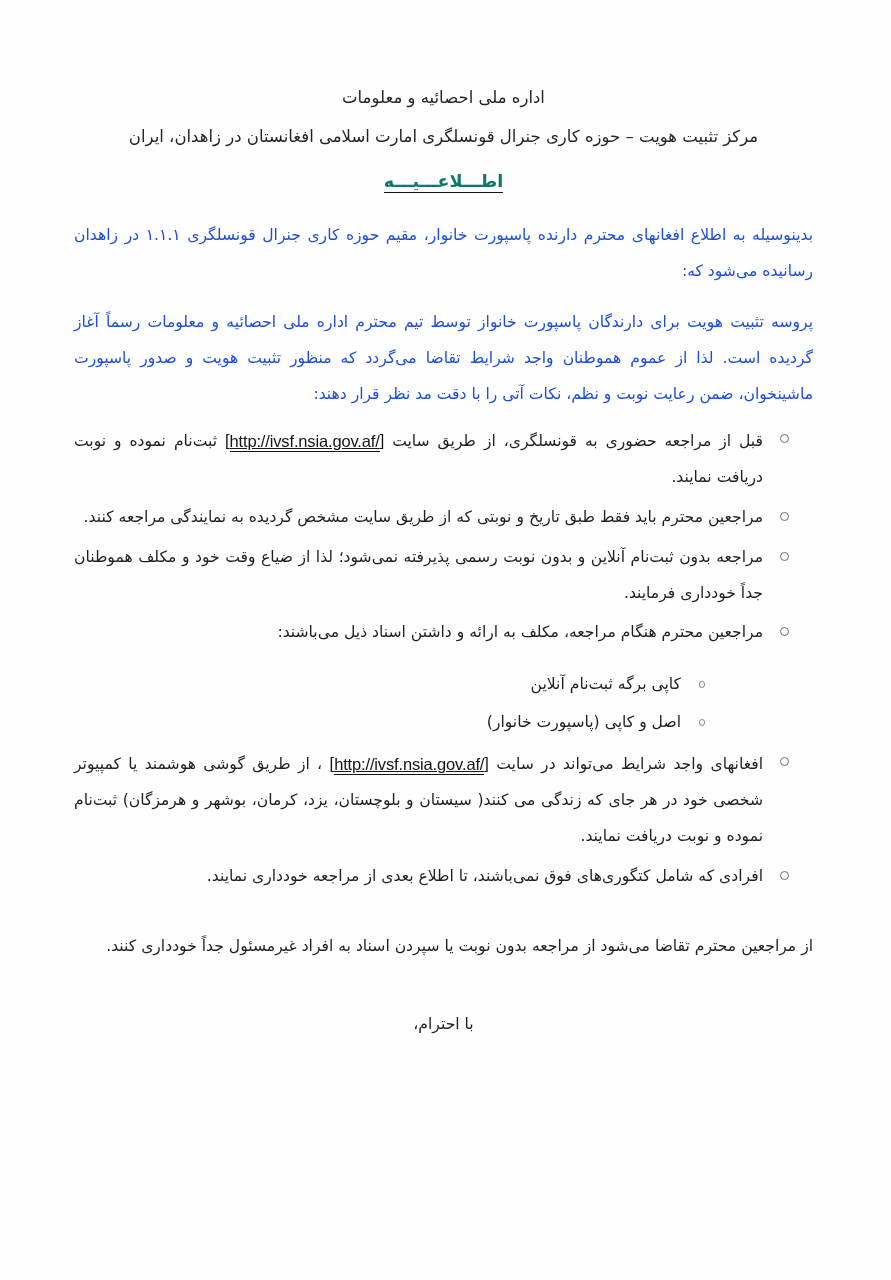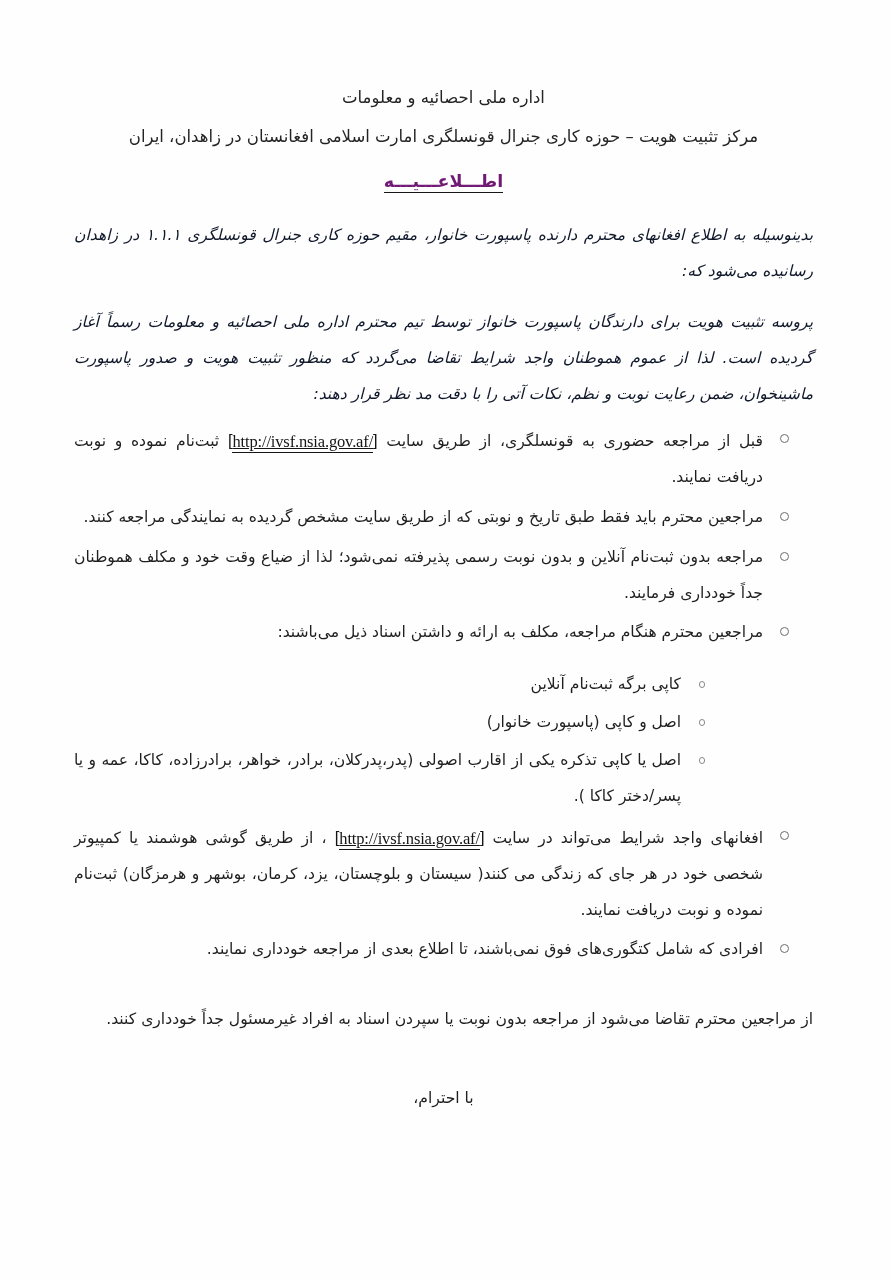--- a/index.html
+++ b/index.html
@@ -46,41 +46,40 @@
   }
   .hdr-line.office {
     font-size: 16.5px;
     margin-bottom: 24px;
   }
   .doc-title {
     text-align: center;
     font-size: 17.5px;
     font-weight: bold;
     letter-spacing: 0.5px;
-    color: #701a75;
+    color: #0f766e;
     margin: 0 0 24px 0;
     position: relative;
     display: block;
   }
   .doc-title span.t-inner {
     position: relative;
     display: inline-block;
     padding-bottom: 1px;
     border-bottom: 1.6px solid #171717;
   }
 
   
   p.body-par {
     font-size: 15.6px;
     line-height: 2.32;
     text-align: justify;
     text-justify: inter-word;
     margin: 0 0 6px 0;
-    color: #0f172a;
-    font-style: italic;
+    color: #1d4ed8;
   }
   p.body-par.intro   { margin-bottom: 14px; }
   p.body-par.second  { margin-bottom: 10px; }
   p.closing {
     font-size: 15.6px;
     line-height: 2.2;
     text-align: justify;
     margin: 34px 0 0 0;
     color: #1f1f1f;
   }
@@ -136,21 +135,21 @@
     top: 14px;
     width: 6.5px;
     height: 6.5px;
     border: 1.1px solid #8a8a8a;
     border-radius: 50%;
     box-sizing: border-box;
   }
 
   
   .url {
-    font-family: Liberation Serif, serif;
+    font-family: Liberation Sans, sans-serif;
     direction: ltr;
     unicode-bidi: embed;
     display: inline-block;
     font-size: 16.5px;
     letter-spacing: -0.15px;
     color: #151515;
     border-bottom: 1.3px solid #151515;
     line-height: 1.15;
     vertical-align: -1px;
   }
@@ -203,24 +202,20 @@
 
         <ul class="lvl2">
           <li>
             <span class="bullet-sm"></span>
             <span>کاپی برگه ثبت‌نام آنلاین</span>
           </li>
           <li>
             <span class="bullet-sm"></span>
             <span>اصل و کاپی (پاسپورت خانوار)</span>
           </li>
-          <li>
-            <span class="bullet-sm"></span>
-            <span>اصل یا کاپی تذکره یکی از اقارب اصولی (پدر،پدرکلان، برادر، خواهر، برادرزاده، کاکا، عمه و یا پسر/دختر کاکا ).</span>
-          </li>
         </ul>
       </li>
 
       <li>
         <span class="bullet"></span>
         <span>افغانهای واجد شرایط می‌تواند در سایت</span>
         <span class="brk">[</span><a class="url" href="#">http://ivsf.nsia.gov.af/</a><span class="brk">]</span>
         <span>، از طریق گوشی هوشمند یا کمپیوتر شخصی خود در هر جای که زندگی می کنند( سیستان و بلوچستان، یزد، کرمان، بوشهر و هرمزگان) ثبت‌نام نموده و نوبت دریافت نمایند.</span>
       </li>
 

